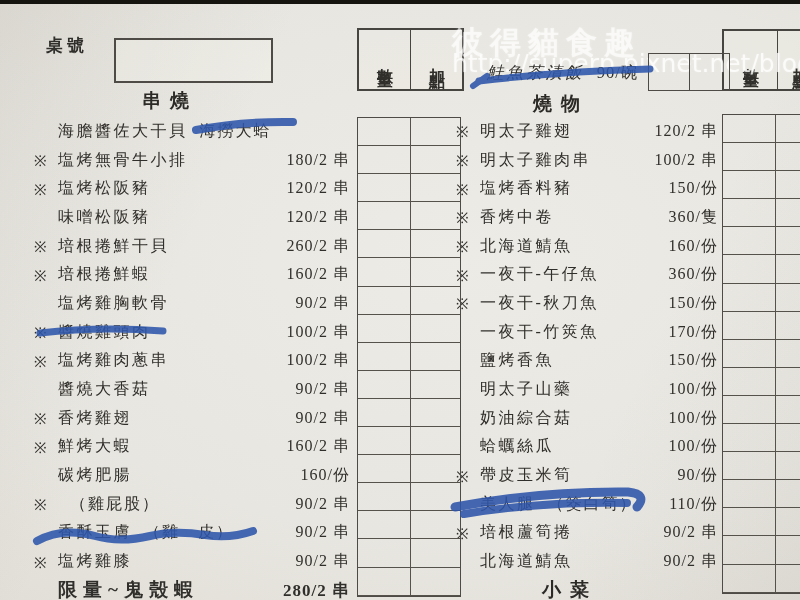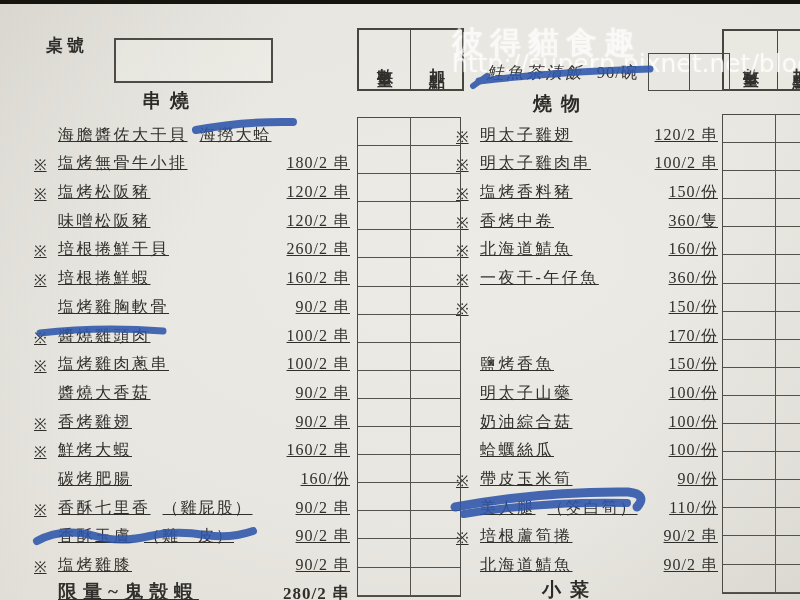--- a/index.html
+++ b/index.html
@@ -51,21 +51,21 @@
   #wm1{left:452px;top:22px;font-size:31px;font-weight:bold;letter-spacing:7px;color:rgba(255,255,255,.66);}
   #wm2{left:452px;top:49px;font-size:25px;color:rgba(255,255,255,.78);}
 
   #special-line{position:absolute;left:487px;top:62px;font-size:16.5px;white-space:nowrap;}
   #special-line .sname{letter-spacing:3px;font-style:italic;}
   #special-line .sprice{margin-left:8px;letter-spacing:1px;}
 
   .mlist{position:absolute;top:117px;}
   #left-list{left:34px;width:316px;}
   #right-list{left:456px;width:262px;}
-  .mrow{display:flex;align-items:flex-end;height:28.7px;font-size:16px;white-space:nowrap;text-decoration:underline;}
+  .mrow{display:flex;align-items:center;height:28.7px;font-size:16px;white-space:nowrap;}
   .mark{width:24px;flex:none;font-size:15px;}
   .iname{letter-spacing:2.5px;}
   .inote{margin-left:12px;letter-spacing:2px;}
   .iprice{margin-left:auto;letter-spacing:1px;}
   .mrow.bold{font-weight:bold;font-size:19px;}
   .mrow.bold .iname{letter-spacing:6px;}
   .mrow.bold .iprice{font-size:17px;}
 
   #marks{position:absolute;left:0;top:0;width:800px;height:600px;z-index:5;pointer-events:none;}
 </style>
@@ -179,21 +179,20 @@
       <span class="iprice">160/2 串</span>
     </div>
       <div class="mrow">
       <span class="mark"></span>
       <span class="iname">碳烤肥腸</span>
       <span class="inote"></span>
       <span class="iprice">160/份</span>
     </div>
       <div class="mrow">
       <span class="mark">※</span>
-      <span class="iname">香酥七里香</span>
       <span class="inote">（雞屁股）</span>
       <span class="iprice">90/2 串</span>
     </div>
       <div class="mrow crossed">
       <span class="mark"></span>
       <span class="iname">香酥玉膚</span>
       <span class="inote">（雞　皮）</span>
       <span class="iprice">90/2 串</span>
     </div>
       <div class="mrow">
@@ -242,25 +241,27 @@
       <span class="iprice">160/份</span>
     </div>
       <div class="mrow">
       <span class="mark">※</span>
       <span class="iname">一夜干-午仔魚</span>
       <span class="inote"></span>
       <span class="iprice">360/份</span>
     </div>
       <div class="mrow">
       <span class="mark">※</span>
+      <span class="iname">一夜干-秋刀魚</span>
       <span class="inote"></span>
       <span class="iprice">150/份</span>
     </div>
       <div class="mrow">
       <span class="mark"></span>
+      <span class="iname">一夜干-竹筴魚</span>
       <span class="inote"></span>
       <span class="iprice">170/份</span>
     </div>
       <div class="mrow">
       <span class="mark"></span>
       <span class="iname">鹽烤香魚</span>
       <span class="inote"></span>
       <span class="iprice">150/份</span>
     </div>
       <div class="mrow">

